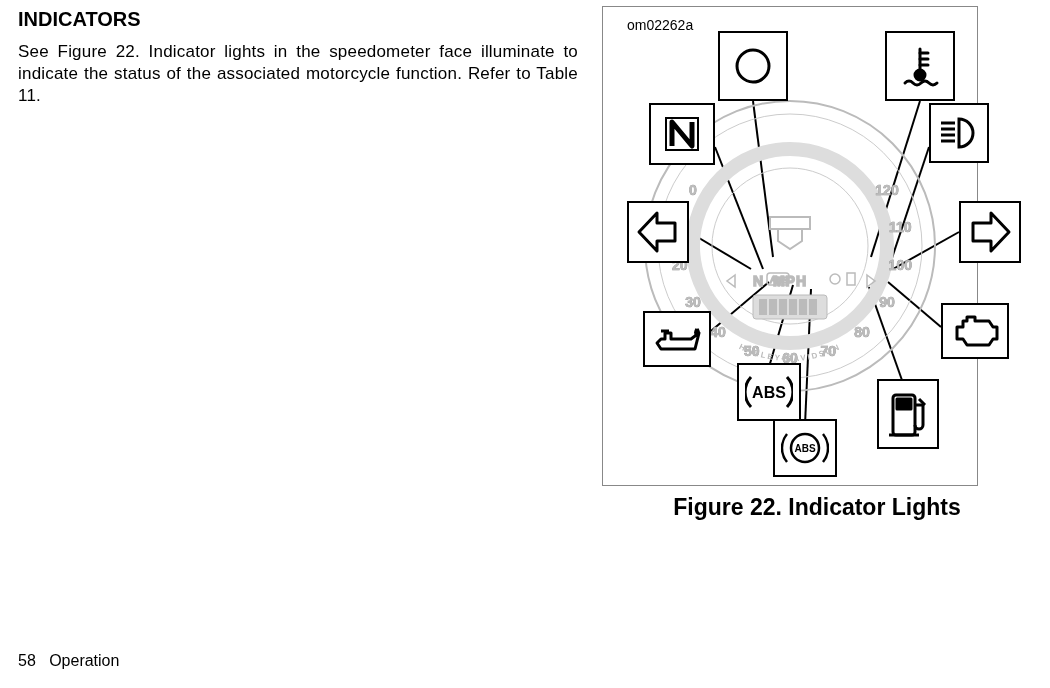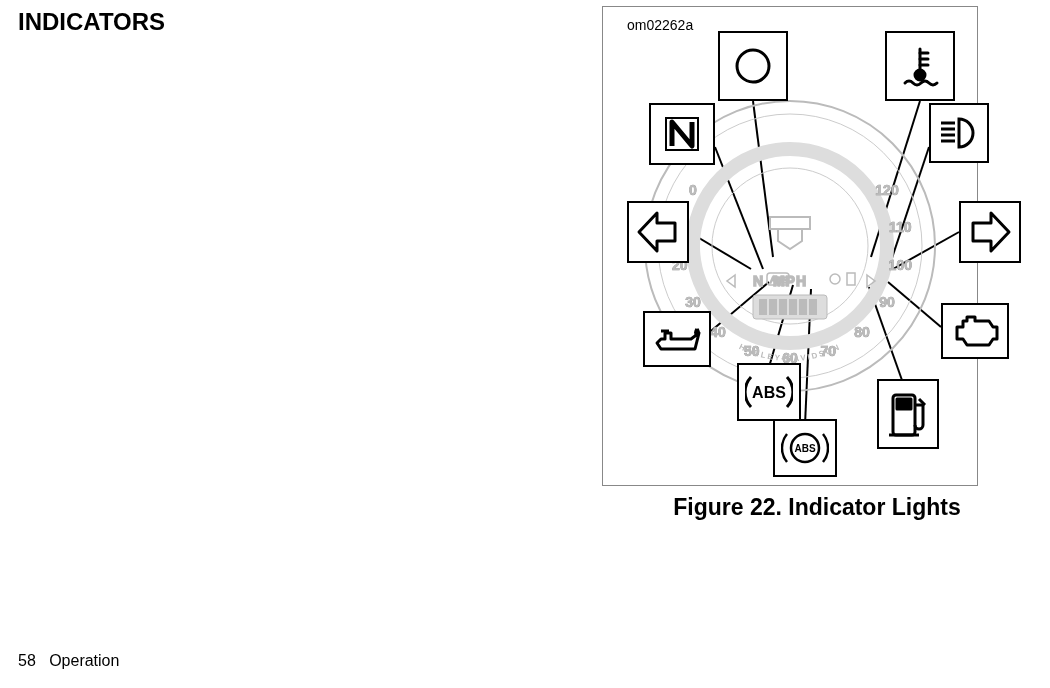--- a/index.html
+++ b/index.html
@@ -12,21 +12,21 @@
       overflow: hidden;
     }
     .page { width: 100%; height: 100%; position: relative; }
     .left-col {
       position: absolute;
       left: 18px;
       top: 8px;
       width: 560px;
     }
     .heading {
-      font-size: 24px;
+      font-size: 20px;
       font-weight: bold;
       letter-spacing: 0;
       margin-bottom: 10px;
     }
     .bodytext {
       font-size: 17px;
       line-height: 1.3;
       text-align: justify;
       letter-spacing: 0.2px;
     }
@@ -114,20 +114,21 @@
     .c-abs      { left: 134px; top: 356px; width: 64px; height: 58px; }
     .c-abs2     { left: 170px; top: 412px; width: 64px; height: 58px; }
     .c-fuel     { left: 274px; top: 372px; width: 62px; height: 70px; }
   </style>
 </head>
 <body>
 
 <div class="page">
   <div class="left-col">
     <div class="heading">INDICATORS</div>
+    <div class="bodytext">See Figure 22. Indicator lights in the speedometer face illuminate to indicate the status of the associated motorcycle function. Refer to Table 11.</div>
   </div>
 
   <div class="fig-wrap">
     <div class="fig-box">
       <div class="fig-label">om02262a</div>
 
       <svg class="leader" style="left:0;top:0" width="430" height="480">
         <line x1="150" y1="94" x2="170" y2="250"></line>
         <line x1="317" y1="94" x2="268" y2="250"></line>
         <line x1="112" y1="140" x2="160" y2="262"></line>

